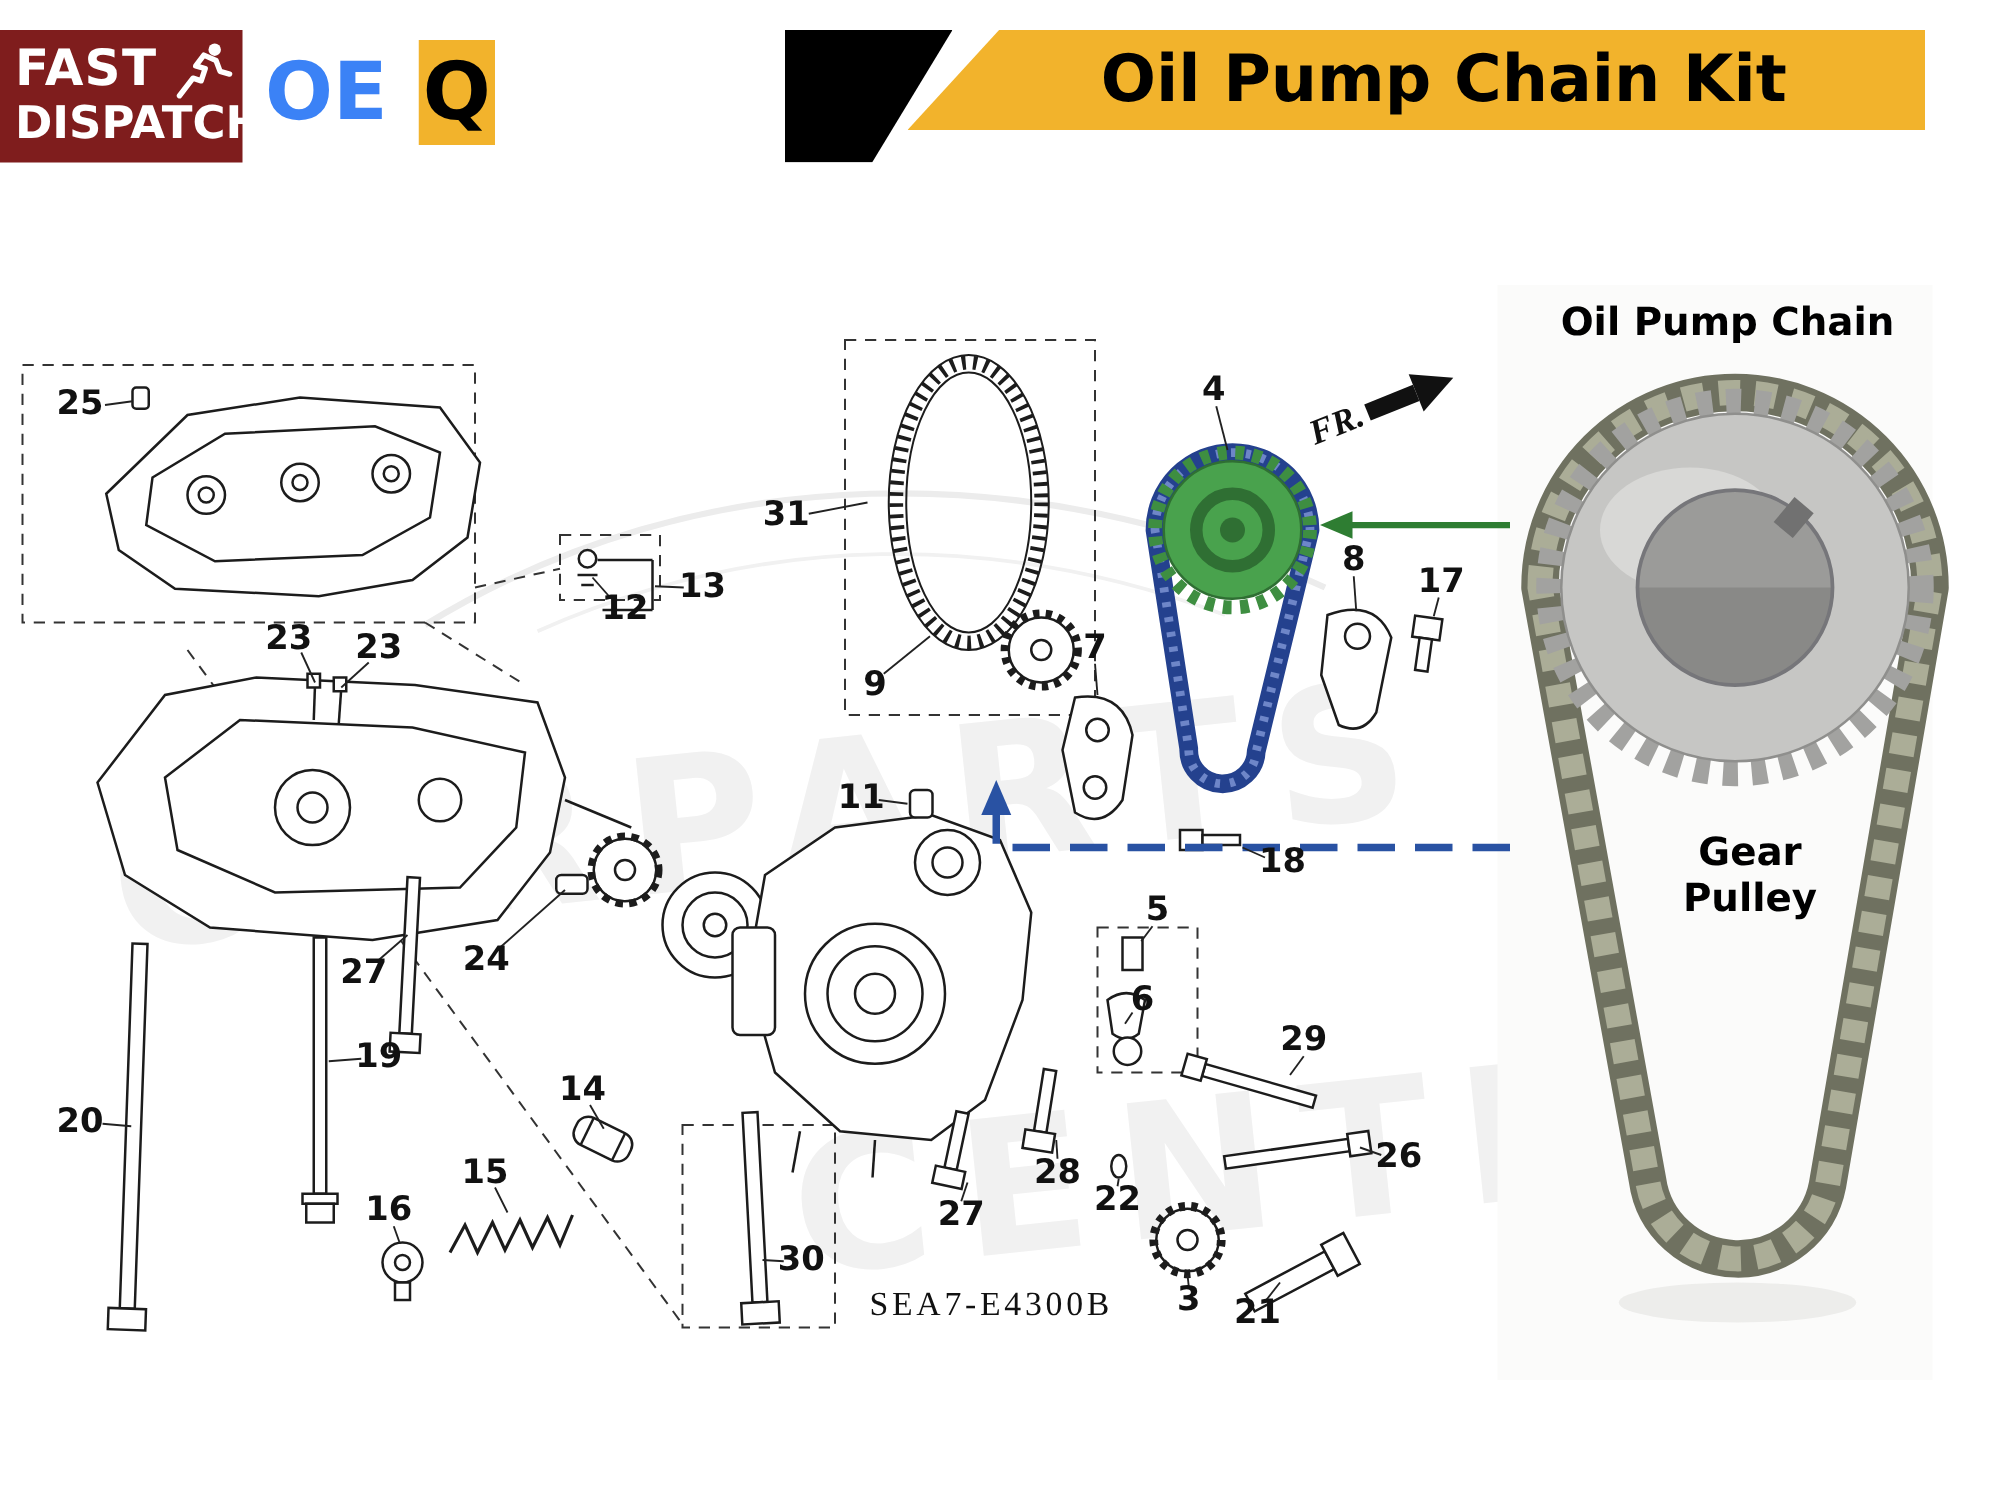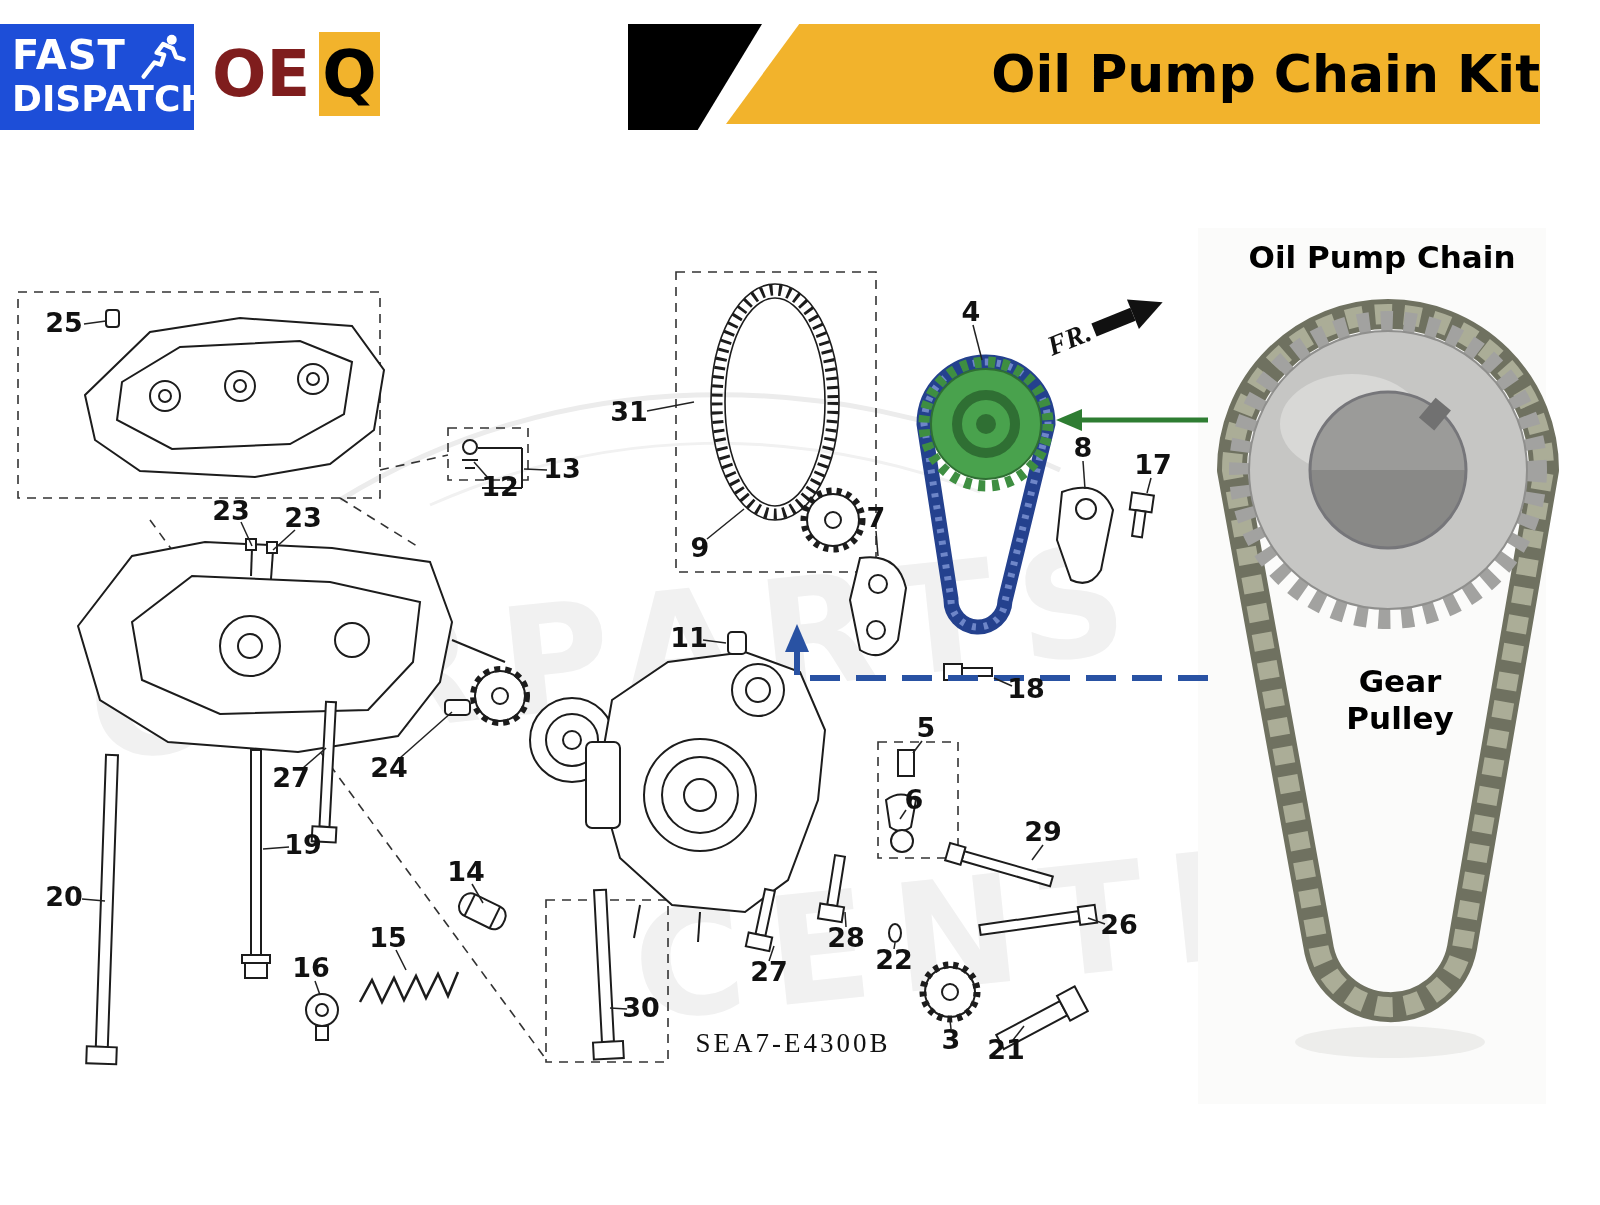--- a/index.html
+++ b/index.html
@@ -1,30 +1,30 @@
 <!DOCTYPE html>
 <html><head>
 <meta charset="utf-8">
 <style>
   *{margin:0;padding:0;box-sizing:border-box}
   html,body{width:1600px;height:1205px;background:#fff;font-family:"DejaVu Sans","Liberation Sans",sans-serif}
   .page{position:relative;width:1600px;height:1205px;background:#fff;overflow:hidden}
   svg.diagram{position:absolute;left:0;top:0;width:1600px;height:1205px}
 
   
-  .hdr-black{position:absolute;left:0;top:24px;width:194px;height:106px;background:#1d4ed8;color:#fff;padding:10px 8px 0 12px;z-index:5}
+  .hdr-black{position:absolute;left:0;top:24px;width:194px;height:106px;background:#7f1d1d;color:#fff;padding:10px 8px 0 12px;z-index:5}
   .fd1{font-size:40px;font-weight:bold;letter-spacing:1px;line-height:1.05}
   .fd2{font-size:36px;font-weight:bold;line-height:1.25}
   .runner{position:absolute;right:6px;top:6px;width:52px;height:52px}
   .oequality{position:absolute;left:212px;top:32px;height:84px;display:flex;align-items:stretch;font-weight:bold;font-size:64px;line-height:84px;z-index:5}
-  .oe-text{color:#7f1d1d;padding-right:9px}
+  .oe-text{color:#3b82f6;padding-right:25px}
   .oe-q{background:#F2B32C;color:#000;padding:0 3px}
   .oe-rest{background:#000;color:#F2B32C;padding:0 16px 0 6px}
   .hdr-slash{position:absolute;left:628px;top:24px;width:134px;height:106px;background:#000;clip-path:polygon(0 0,100% 0,52% 100%,0 100%);z-index:5}
-  .hdr-yellow{position:absolute;left:726px;top:24px;width:814px;height:100px;background:#F2B32C;clip-path:polygon(9% 0,100% 0,100% 100%,0 100%);display:flex;align-items:center;justify-content:flex-end;z-index:5}
+  .hdr-yellow{position:absolute;left:726px;top:24px;width:814px;height:80px;background:#F2B32C;clip-path:polygon(9% 0,100% 0,100% 100%,0 100%);display:flex;align-items:center;justify-content:center;z-index:5}
   .hdr-title{font-size:52px;font-weight:bold;color:#000;padding-left:44px}
 
   
   .part-num{font-family:"DejaVu Sans",sans-serif;font-size:27px;font-weight:bold;fill:#111;text-anchor:middle;dominant-baseline:middle}
   .leader{stroke:#222;stroke-width:1.5}
   .code-text{font-family:"Liberation Serif",serif;font-size:27px;letter-spacing:3px;fill:#111}
   .photo-title{font-family:"DejaVu Sans",sans-serif;font-size:31px;font-weight:bold;fill:#000;text-anchor:middle}
   .wm{font-family:"DejaVu Sans",sans-serif;font-size:150px;font-weight:bold;fill:#f1f1f1;letter-spacing:24px}
   .fr-text{font-family:"Liberation Serif",serif;font-size:28px;font-weight:bold;font-style:italic;fill:#111}
 </style>

